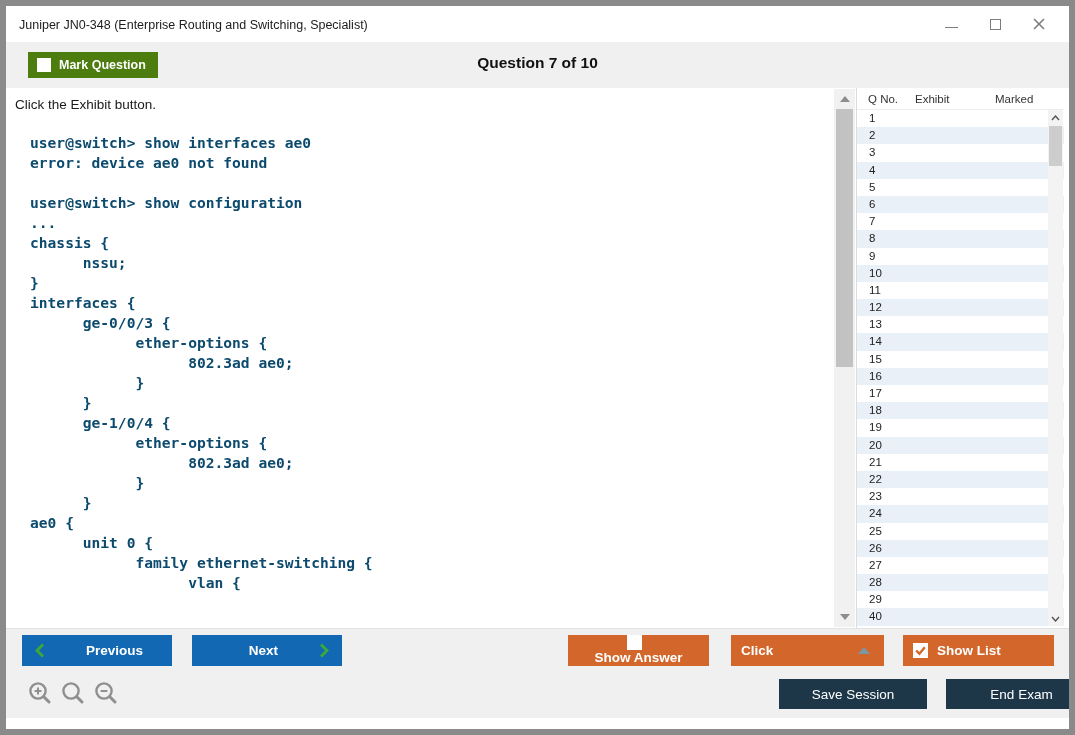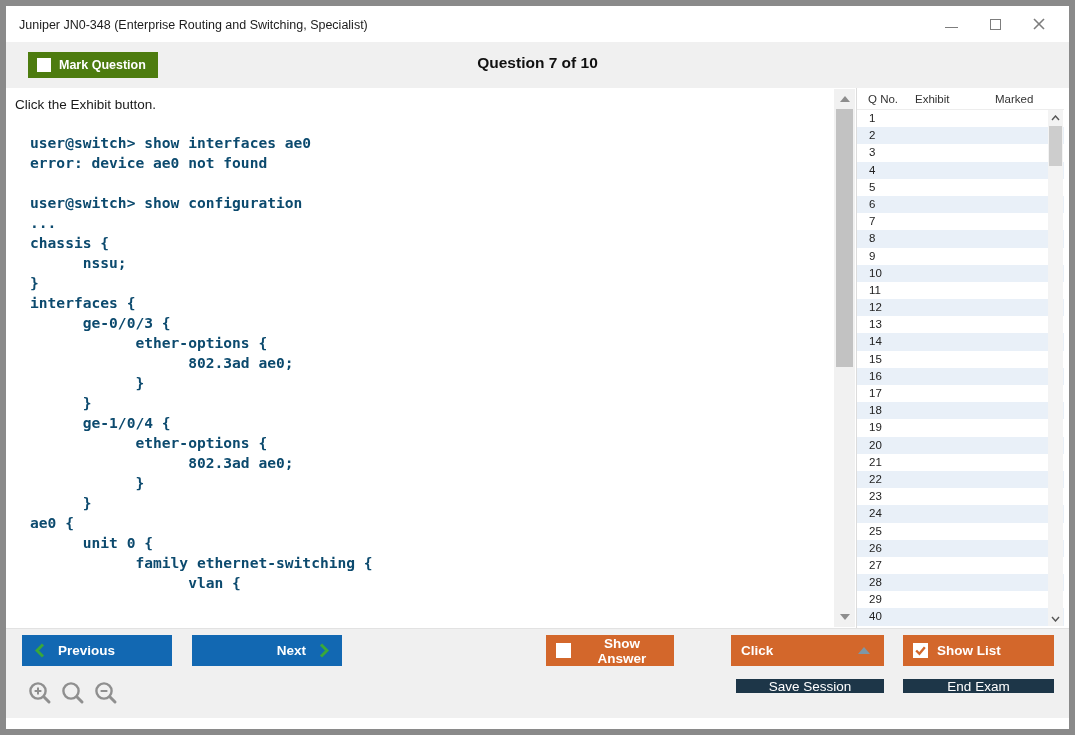--- a/index.html
+++ b/index.html
@@ -64,23 +64,23 @@
   .qrows { position: absolute; top: 22px; left: 0; right: 0; bottom: 1px; overflow: hidden; }
   .qrow { height: 17.2px; line-height: 17.4px; font-size: 11.5px; color: #222; padding-left: 12px; cursor: pointer; }
   .qrow.alt { background: #e9f0f8; }
   
   .lscroll { position: absolute; right: 1px; top: 22px; bottom: 2px; width: 15px; background: #f3f3f3; }
   .ls-arrow { position: absolute; left: 0; width: 15px; height: 15px; display: flex; align-items: center; justify-content: center; }
   .ls-thumb { position: absolute; left: 1px; width: 13px; top: 16px; height: 40px; background: #cdcdcd; }
   
   .footer { position: absolute; top: 622px; left: 0; right: 0; height: 90px; background: #f0f0f0; border-top: 1px solid #e2e2e2; }
   .btn { position: absolute; display: flex; align-items: center; border: none; cursor: pointer; }
-  .btn-blue { background: #1268b2; color: #ffffff; font-weight: bold; font-size: 13.5px; height: 31px; top: 6px; }
+  .btn-blue { background: #1268b2; color: #ffffff; font-weight: bold; font-size: 13.5px; height: 31px; top: 6px; gap: 28px; }
   .btn-orange { background: #d3672b; color: #ffffff; font-weight: bold; font-size: 13.5px; height: 31px; top: 6px; padding: 0 10px; }
-  .btn-navy { background: #1d3648; color: #ffffff; font-size: 13.5px; height: 14px; top: 50px; justify-content: center; }
+  .btn-navy { background: #1d3648; color: #ffffff; font-size: 13.5px; height: 30px; top: 50px; justify-content: center; margin-left: 43px; }
   .btn-orange .cbox { width: 15px; height: 15px; margin-right: 9px; }
   .chev { display: flex; align-items: center; }
   .review-caret { margin-left: auto; width: 0; height: 0; border-left: 6px solid transparent; border-right: 6px solid transparent; border-bottom: 7px solid #7e97a6; }
   .zoom-tools { position: absolute; left: 20px; top: 50px; display: flex; gap: 5px; }
   .zoom-tools .zbtn { width: 28px; height: 28px; display: flex; align-items: center; justify-content: center; cursor: pointer; }
   .spacer-below-footer { position: absolute; top: 712px; left: 0; right: 0; bottom: 0; background: #ffffff; }
 </style>
 </head>
 <body>
 
@@ -216,21 +216,21 @@
 
     <button class="btn btn-blue" style="left:186px; width:150px; justify-content:flex-end; padding-right:13px;align-items:center;">
       <span>Next</span>
       <span class="chev" style="margin-left:13px;">
         <svg width="10" height="15" viewBox="0 0 10 15">
             <polyline points="2,1.5 8,7.5 2,13.5" fill="none" stroke="#3aa83a" stroke-width="3"></polyline>
           </svg>
       </span>
     </button>
 
-    <button class="btn btn-orange" style="left:540px; width:128px;">
+    <button class="btn btn-orange" style="left:562px; width:141px;flex-direction:column;">
       <span class="cbox">
         
       </span>
       <span>Show Answer</span>
     </button>
 
     <button class="btn btn-orange" style="left:725px; width:153px; padding-right:14px;">
       <span>Click</span>
       <span class="review-caret"></span>
     </button>

